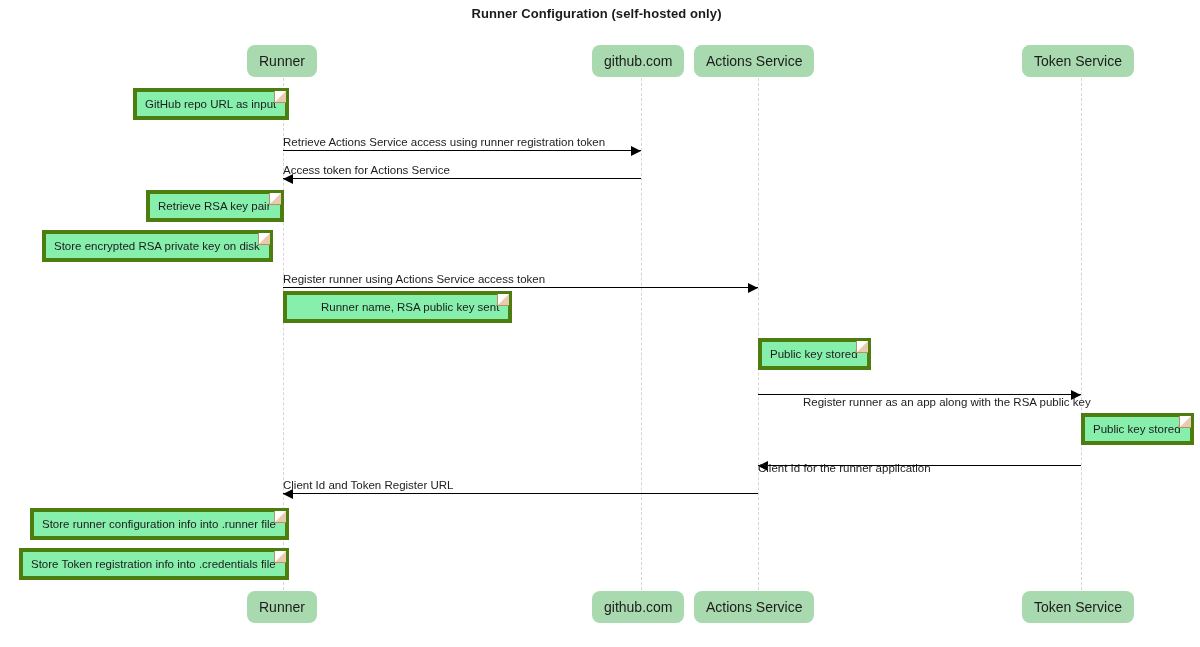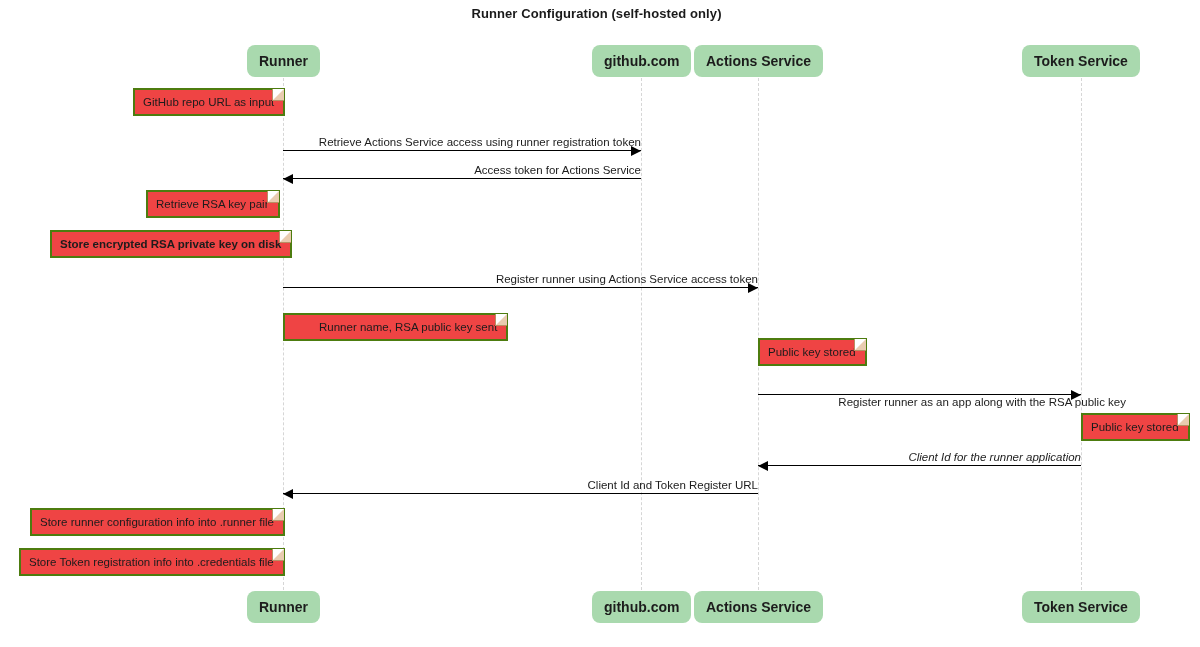--- a/index.html
+++ b/index.html
@@ -39,31 +39,31 @@
   
   .participant {
     position: absolute;
     height: 32px;
     border-radius: 8px;
     background: #a9d9ae;
     display: flex;
     align-items: center;
     justify-content: center;
     font-size: 14px;
-    font-weight: bold;
+    font-weight: normal;
     color: #1c1c1c;
     box-sizing: border-box;
     padding: 0 12px;
     white-space: nowrap;
   }
   
   .note {
     position: absolute;
-    background: #ef4444;
-    border: 2px solid #4d7c0f;
+    background: #86efac;
+    border: 4px solid #4d7c0f;
     font-size: 11.5px;
     color: #1c1c1c;
     box-sizing: border-box;
     padding: 5px 9px 5px 8px;
     white-space: nowrap;
     line-height: 14px;
   }
   .note::after {
     content: "";
     position: absolute;
@@ -103,21 +103,21 @@
     border-left: 10px solid #000000;
   }
   .arrowhead.left {
     border-right: 10px solid #000000;
   }
   .msg-label {
     position: absolute;
     font-size: 11.5px;
     color: #1c1c1c;
     white-space: nowrap;
-    text-align: right;
+    text-align: left;
   }
 </style>
 </head>
 <body>
 
 <div id="diagram">
   <div class="title">Runner Configuration (self-hosted only)</div>
   <div id="layer-lifelines">
       <div class="lifeline" style="left: 283px; top: 78px; height: 512px;"></div>
       <div class="lifeline" style="left: 641px; top: 78px; height: 512px;"></div>
@@ -132,30 +132,30 @@
       <div class="arrowhead left" style="top: 174px; left: 283px;"></div>
       <div class="msg-label" style="left: 283px; width: 358px; top: 164px;">Access token for Actions Service</div>
       <div class="msg-line" style="left: 283px; width: 475px; top: 287px;"></div>
       <div class="arrowhead right" style="top: 283px; left: 748px;"></div>
       <div class="msg-label" style="left: 283px; width: 475px; top: 273px;">Register runner using Actions Service access token</div>
       <div class="msg-line" style="left: 758px; width: 323px; top: 394px;"></div>
       <div class="arrowhead right" style="top: 390px; left: 1071px;"></div>
       <div class="msg-label" style="left: 758px; width: 323px; top: 396px; margin-left: 45px;">Register runner as an app along with the RSA public key</div>
       <div class="msg-line" style="left: 758px; width: 323px; top: 465px;"></div>
       <div class="arrowhead left" style="top: 461px; left: 758px;"></div>
-      <div class="msg-label" style="left: 758px; width: 323px; top: 451px; font-style: italic;">Client Id for the runner application</div>
+      <div class="msg-label" style="left: 758px; width: 323px; top: 462px;">Client Id for the runner application</div>
       <div class="msg-line" style="left: 283px; width: 475px; top: 493px;"></div>
       <div class="arrowhead left" style="top: 489px; left: 283px;"></div>
       <div class="msg-label" style="left: 283px; width: 475px; top: 479px;">Client Id and Token Register URL</div>
     </div>
   <div id="layer-notes">
       <div class="note" style="top: 88px; left: 133px;"><span>GitHub repo URL as input</span><span class="fold-tri"></span></div>
       <div class="note" style="top: 190px; left: 146px;"><span>Retrieve RSA key pair</span><span class="fold-tri"></span></div>
-      <div class="note" style="top: 230px; left: 50px; font-weight: bold;"><span>Store encrypted RSA private key on disk</span><span class="fold-tri"></span></div>
-      <div class="note" style="top: 313px; left: 283px; padding-left: 34px;"><span>Runner name, RSA public key sent</span><span class="fold-tri"></span></div>
+      <div class="note" style="top: 230px; left: 42px;"><span>Store encrypted RSA private key on disk</span><span class="fold-tri"></span></div>
+      <div class="note" style="top: 291px; left: 283px; padding-left: 34px;"><span>Runner name, RSA public key sent</span><span class="fold-tri"></span></div>
       <div class="note" style="top: 338px; left: 758px;"><span>Public key stored</span><span class="fold-tri"></span></div>
       <div class="note" style="top: 413px; left: 1081px;"><span>Public key stored</span><span class="fold-tri"></span></div>
       <div class="note" style="top: 508px; left: 30px;"><span>Store runner configuration info into .runner file</span><span class="fold-tri"></span></div>
       <div class="note" style="top: 548px; left: 19px;"><span>Store Token registration info into .credentials file</span><span class="fold-tri"></span></div>
     </div>
   <div id="layer-participants-top">
       <div class="participant" style="top: 45px; left: 247px;">
         <span>Runner</span>
       </div>
       <div class="participant" style="top: 45px; left: 592px;">

